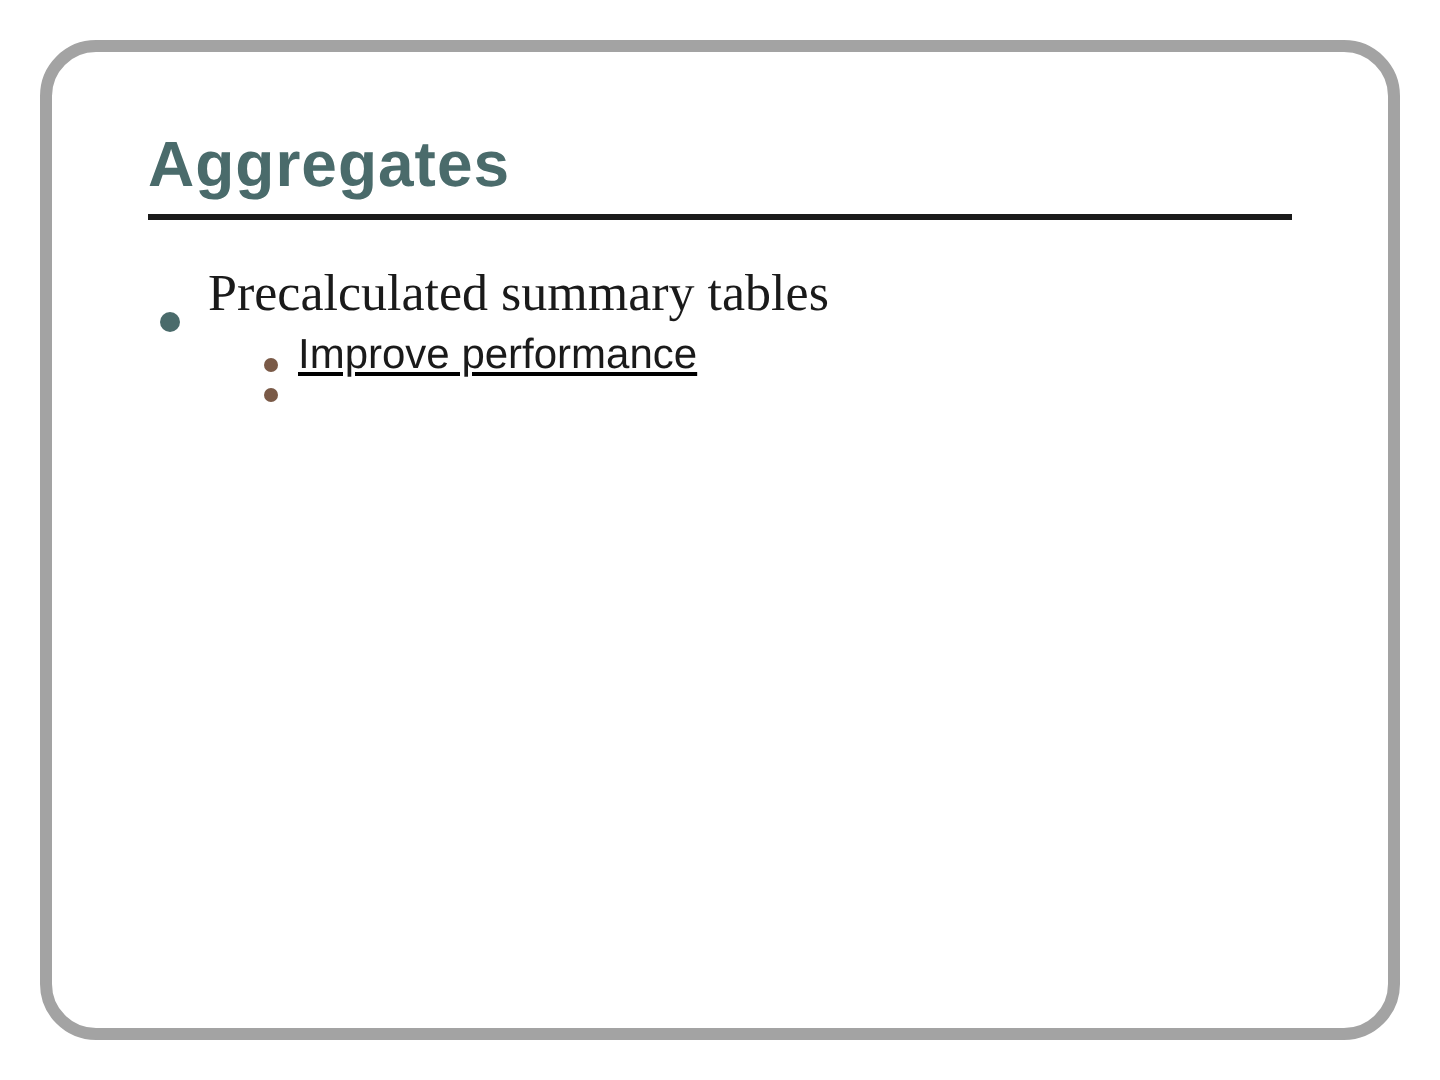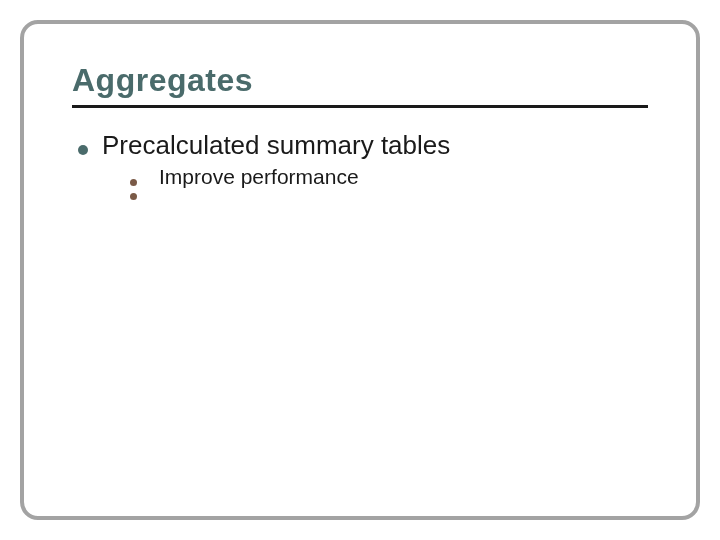--- a/index.html
+++ b/index.html
@@ -8,40 +8,41 @@
       height: 540px;
       background: #ffffff;
       font-family: Arial, Helvetica, sans-serif;
       display: flex;
       align-items: center;
       justify-content: center;
     }
     .slide-frame {
       width: 680px;
       height: 500px;
-      border: 4px solid #a3a3a3;
-      border-radius: 18px;
+      border: 6px solid #a3a3a3;
+      border-radius: 28px;
       padding: 38px 48px 38px 48px;
       position: relative;
       background: #ffffff;
     }
     .slide-title {
       font-size: 32px;
       font-weight: bold;
       color: #4a6b6b;
       padding-bottom: 6px;
       border-bottom: 3px solid #1a1a1a;
       margin-bottom: 22px;
       letter-spacing: 0.5px;
     }
     .level1 {
       display: flex;
-      align-items: center;
+      align-items: flex-end;
       margin-left: 6px;
       gap: 14px;
+      font-family: Liberation Serif, serif;
     }
     .level1-bullet {
       width: 10px;
       height: 10px;
       background: #4a6b6b;
       border-radius: 50%;
       flex-shrink: 0;
       position: relative;
       top: 4px;
     }
@@ -49,22 +50,23 @@
       font-size: 26px;
       color: #1a1a1a;
     }
     .level2-group {
       margin-left: 58px;
       margin-top: 4px;
     }
     .level2 {
       display: flex;
       align-items: baseline;
-      gap: 22px;
+      gap: 10px;
       margin-bottom: 2px;
+      text-decoration: underline;
     }
     .level2-bullet {
       width: 7px;
       height: 7px;
       background: #7a5a47;
       border-radius: 50%;
       flex-shrink: 0;
       position: relative;
       top: 2px;
     }

